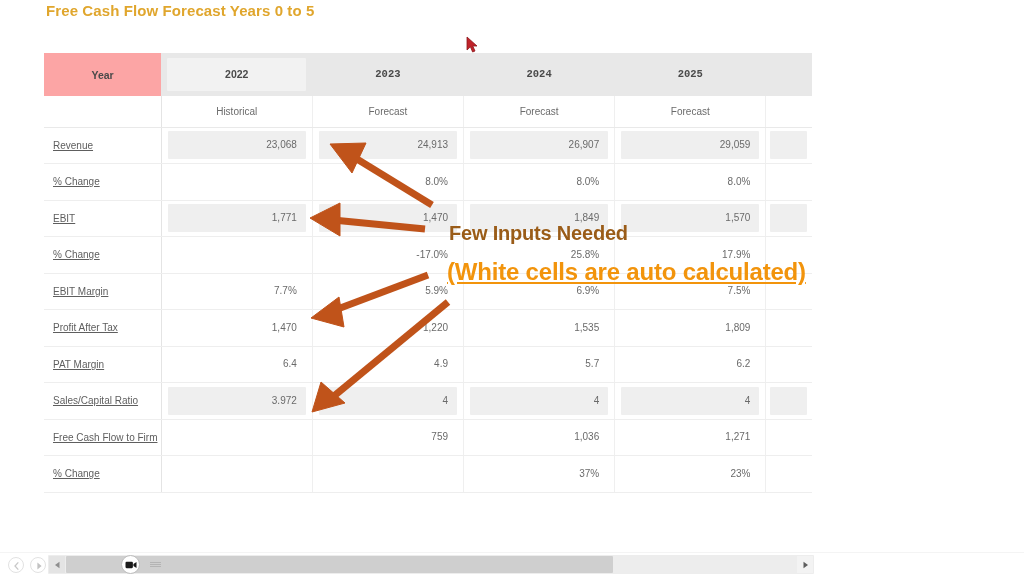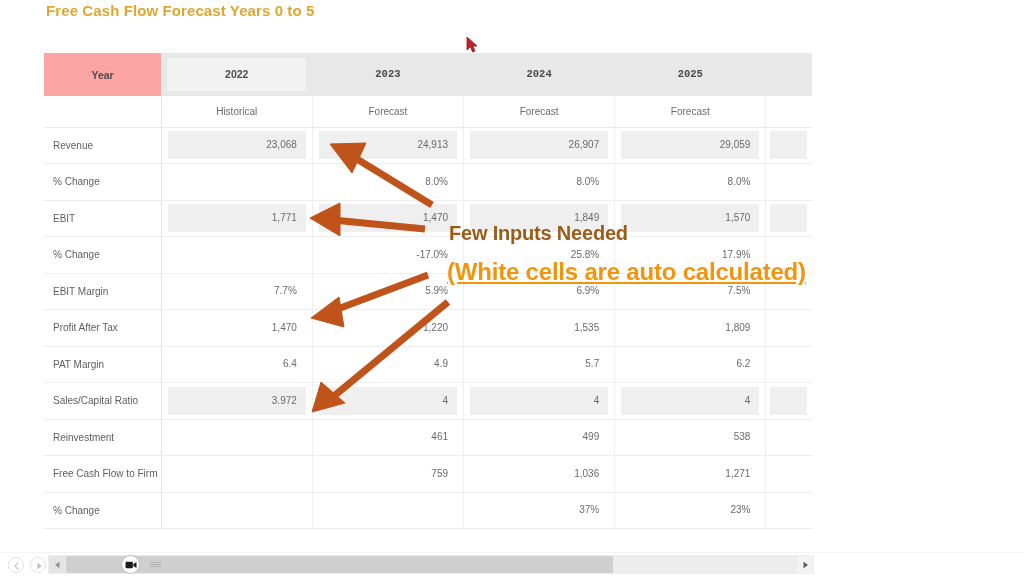--- a/index.html
+++ b/index.html
@@ -88,20 +88,21 @@
     background: #fff;
     border-bottom: 1px solid #eeeeee;
   }
   tr.drow td.label-cell {
     padding-left: 9px;
     text-align: left;
     font-size: 10px;
     color: #5e5e5e;
     border-right: 1px solid #e4e4e4;
     white-space: nowrap;
+    text-decoration: underline;
   }
   tr.drow td.val-cell {
     text-align: right;
     font-size: 10px;
     color: #6a6a6a;
     border-right: 1px solid #efefef;
     padding: 0;
   }
   tr.drow td.val-cell.last-cell { border-right: 0; }
   tr.drow td.val-cell .cellbox {
@@ -396,38 +397,20 @@
               <span class="cellbox">4</span>
             </td>
             <td class="val-cell input">
               <span class="cellbox">4</span>
             </td>
             <td class="val-cell input last-cell">
               <span class="cellbox"></span>
             </td>
           </tr>
           <tr class="drow">
-            <td class="label-cell">Reinvestment</td>
-            <td class="val-cell calc">
-              <span class="cellbox"></span>
-            </td>
-            <td class="val-cell calc">
-              <span class="cellbox">461</span>
-            </td>
-            <td class="val-cell calc">
-              <span class="cellbox">499</span>
-            </td>
-            <td class="val-cell calc">
-              <span class="cellbox">538</span>
-            </td>
-            <td class="val-cell calc last-cell">
-              <span class="cellbox"></span>
-            </td>
-          </tr>
-          <tr class="drow">
             <td class="label-cell">Free Cash Flow to Firm</td>
             <td class="val-cell calc">
               <span class="cellbox"></span>
             </td>
             <td class="val-cell calc">
               <span class="cellbox">759</span>
             </td>
             <td class="val-cell calc">
               <span class="cellbox">1,036</span>
             </td>

